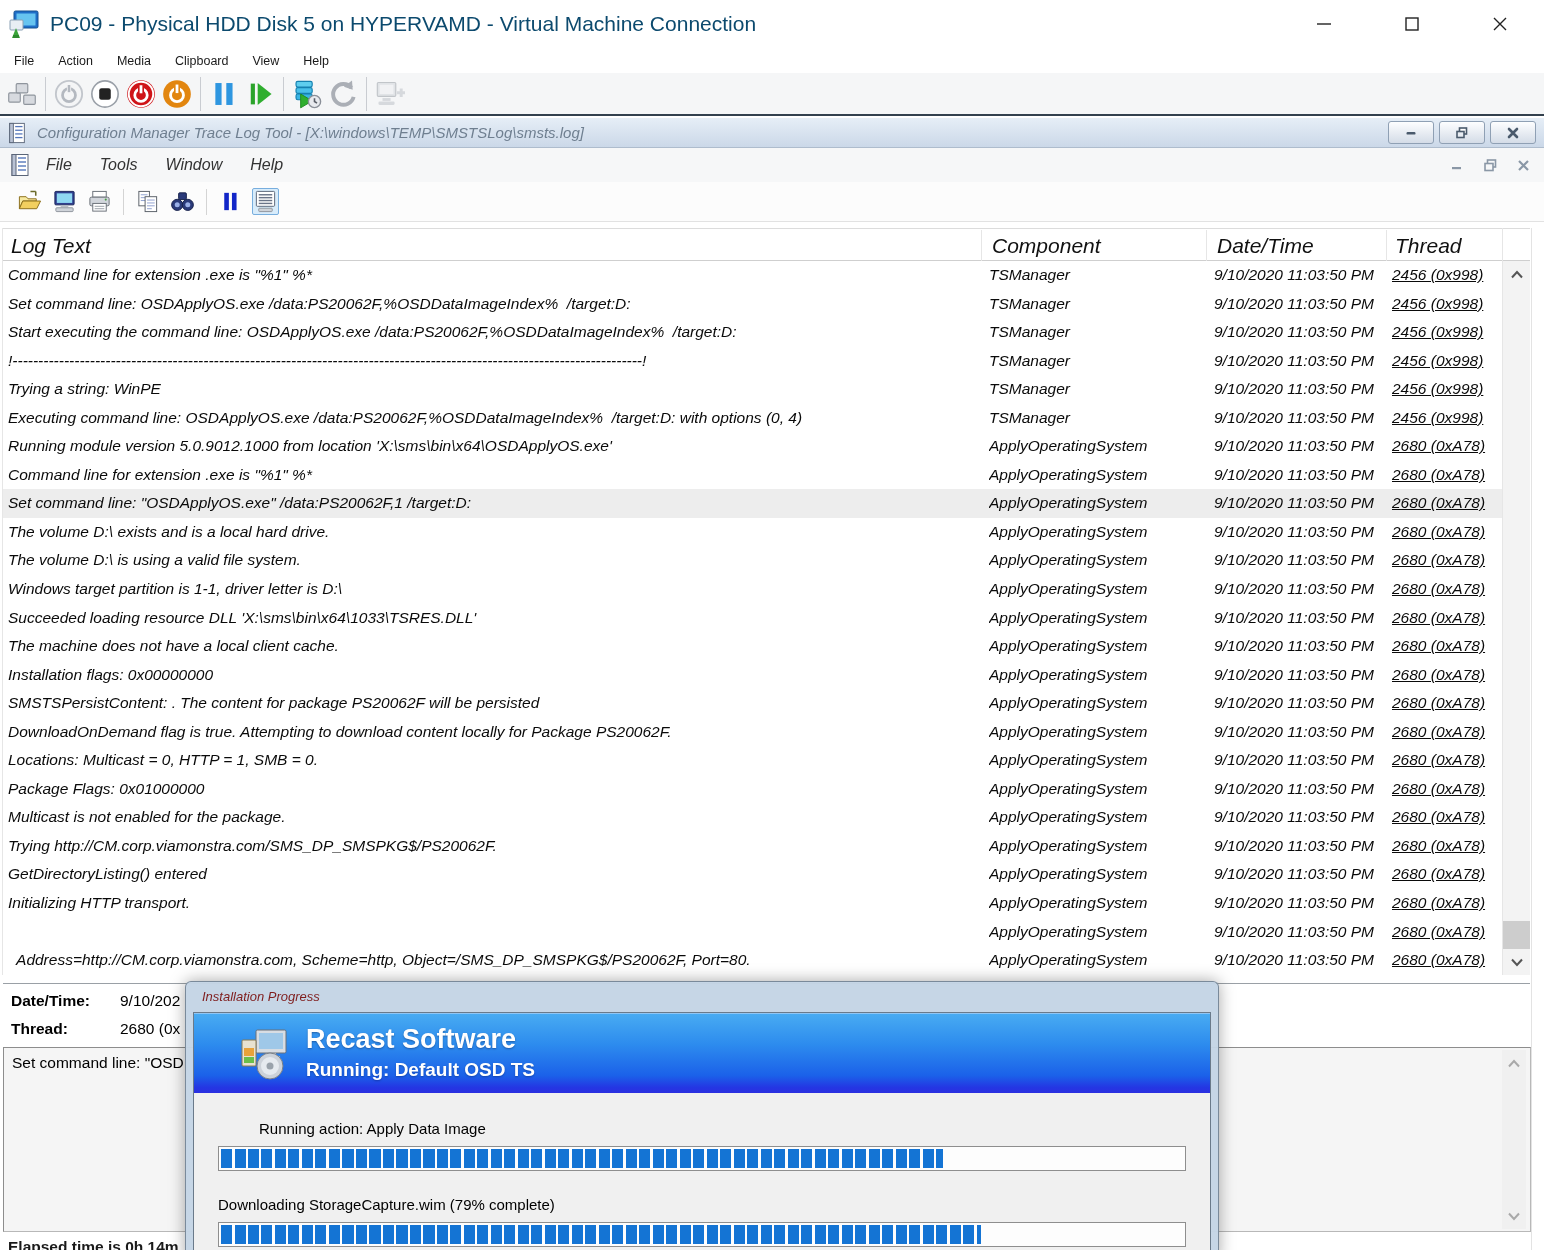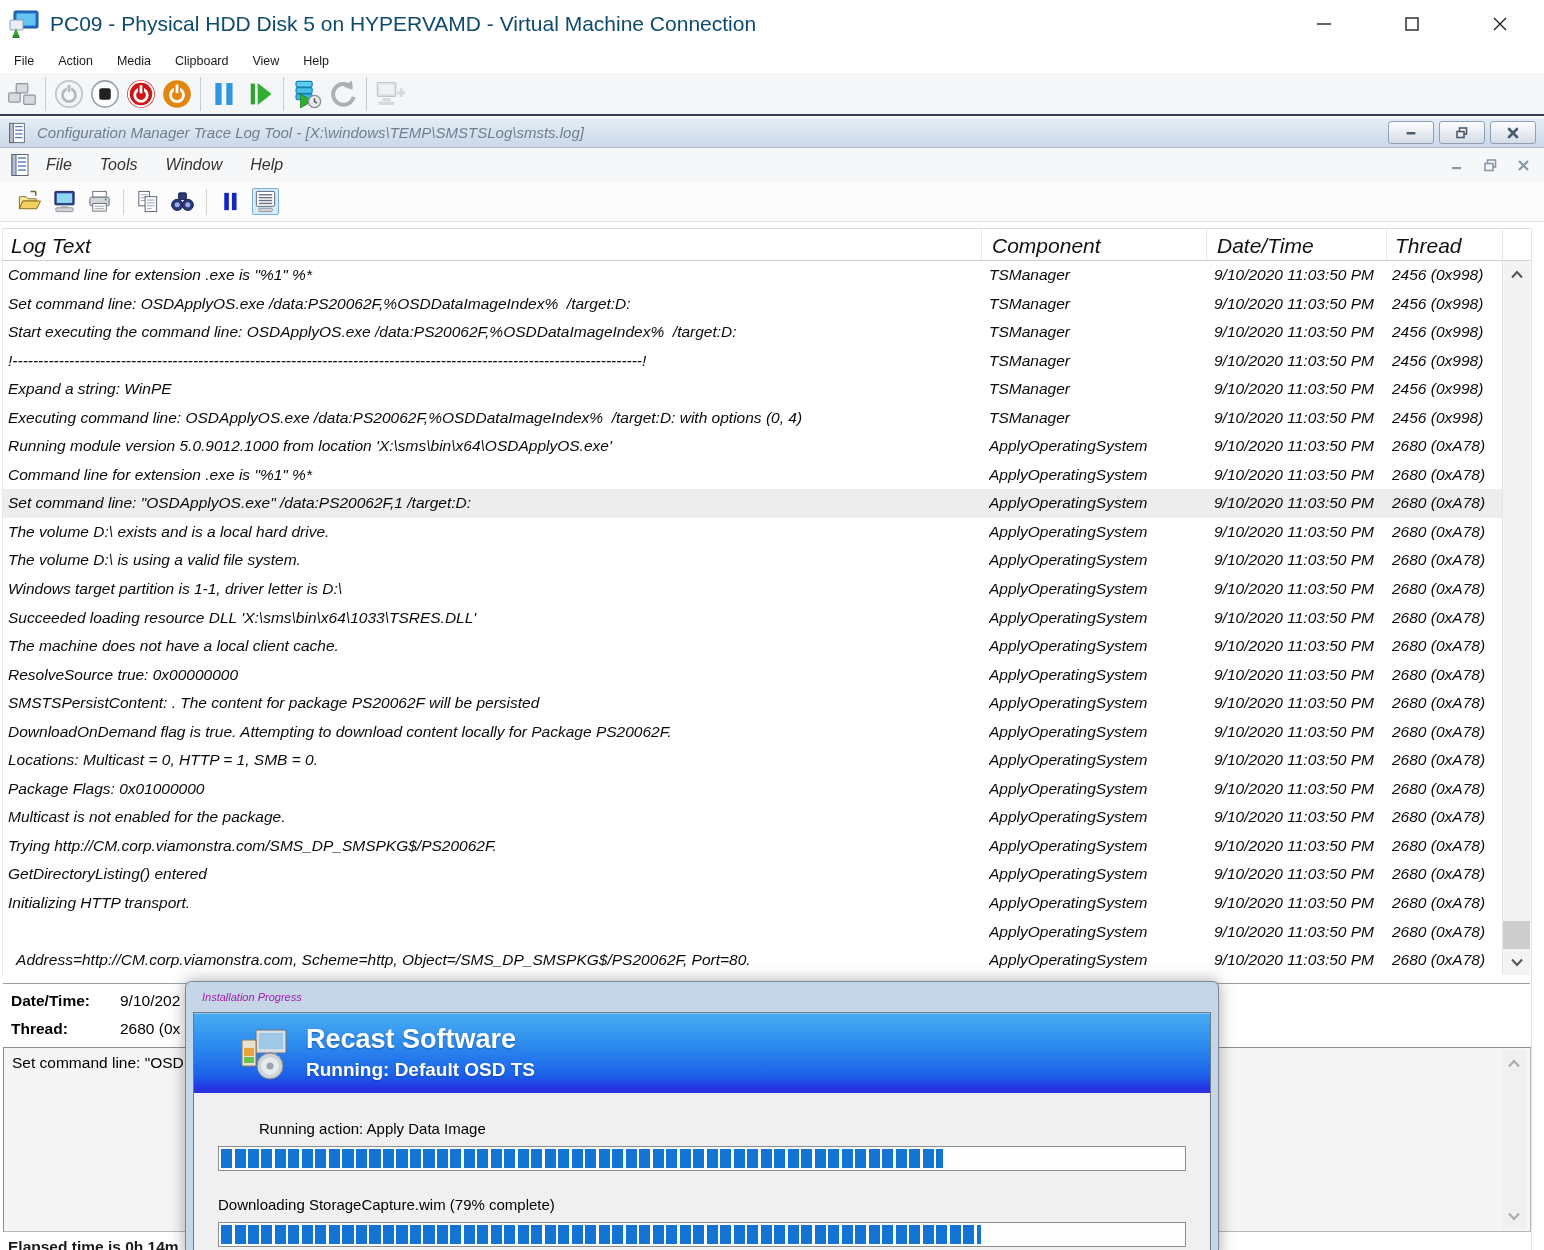--- a/index.html
+++ b/index.html
@@ -59,21 +59,21 @@
   .colsep{position:absolute;top:230px;width:1px;height:745px;background:#e6e6e6;}
   .cs1{left:981px;} .cs2{left:1206px;} .cs3{left:1386px;}
   .list-edge-l{position:absolute;left:2px;top:228px;width:1px;height:747px;background:#e6e6e6;}
   .list-edge-r{position:absolute;left:1502px;top:228px;width:1px;height:747px;background:#e6e6e6;}
 
   .cm-list{position:absolute;left:3px;top:261px;width:1499px;height:714px;background:#fff;overflow:hidden;}
   .lrow{position:relative;width:100%;height:28.55px;}
   .lrow.hl{background:#ededed;}
   .lcell{position:absolute;top:0;height:28.55px;line-height:28.55px;font-style:italic;font-size:15.5px;
          color:#0a0a0a;white-space:pre;overflow:hidden;}
-  .rc0{left:5px;width:972px;} .rc1{left:986px;width:216px;} .rc2{left:1211px;width:172px;} .rc3{left:1389px;width:108px;}
+  .rc0{left:5px;width:972px;} .rc1{left:986px;width:216px;} .rc2{left:1211px;width:172px;} .rc3{left:1389px;width:108px;text-decoration:underline;}
 
   
   .cm-vscroll{position:absolute;left:1503px;top:261px;width:27px;height:714px;background:#f3f3f3;}
   .sb-arrow{position:absolute;left:0;width:27px;height:26px;display:flex;align-items:center;justify-content:center;}
   .sb-arrow svg{width:12px;height:9px;}
   .sb-up{top:0;} .sb-down{bottom:0;}
   .sb-thumb{position:absolute;left:0;top:660px;width:27px;height:28px;background:#cdcdcd;}
   .win-right-margin{position:absolute;left:1531px;top:228px;width:1px;height:1022px;background:#e3e3e3;}
 
   
@@ -88,21 +88,21 @@
   .detail-scroll{position:absolute;right:4px;top:2px;width:24px;height:179px;background:#f0f0f0;}
   .detail-scroll .sb-arrow{width:24px;}
   .detail-scroll svg path{stroke:#a9a9a9;}
   .cm-status{position:absolute;left:8px;top:1238px;height:20px;font-size:15.5px;font-weight:bold;color:#1a1a1a;white-space:pre;}
 
   
   .dialog{position:absolute;left:185px;top:981px;width:1034px;height:280px;
           background:rgba(196,213,229,0.97);border:1px solid #7a8a9a;border-bottom:none;
           border-radius:6px 6px 0 0;box-shadow:0 0 16px rgba(0,0,0,0.35);}
   .dlg-title{position:absolute;left:16px;top:0;height:30px;line-height:30px;
-             font-style:italic;font-size:11px;color:#a21caf;white-space:nowrap;}
+             font-style:italic;font-size:13px;color:#7f1d1d;white-space:nowrap;}
   .dlg-inner{position:absolute;left:7px;right:7px;top:30px;bottom:0;border:1px solid #6a7a8a;
              border-bottom:none;background:#f0f0f0;overflow:hidden;}
   .dlg-banner{position:absolute;left:0;top:0;width:100%;height:80px;
               background:linear-gradient(#48abf2 0%,#2d8cee 38%,#1b61e9 78%,#2436e3 93%,#2b2fe0 100%);
               border-top:1px solid #8fc6f5;padding-left:12px;}
   .banner-icon{position:absolute;left:42px;top:12px;width:56px;height:56px;}
   .banner-brand{position:absolute;left:112px;top:10px;font-size:27px;font-weight:bold;color:#fff;
                 text-shadow:0 1px 2px rgba(0,0,40,0.35);white-space:nowrap;}
   .banner-sub{position:absolute;left:112px;top:45px;font-size:19px;font-weight:bold;color:#fff;
               text-shadow:0 1px 2px rgba(0,0,40,0.3);white-space:nowrap;}
@@ -405,21 +405,21 @@
         <div class="lcell rc2">9/10/2020 11:03:50 PM</div>
         <div class="lcell rc3">2456 (0x998)</div>
       </div>
       <div class="lrow">
         <div class="lcell rc0">!--------------------------------------------------------------------------------------------------------------------------!</div>
         <div class="lcell rc1">TSManager</div>
         <div class="lcell rc2">9/10/2020 11:03:50 PM</div>
         <div class="lcell rc3">2456 (0x998)</div>
       </div>
       <div class="lrow">
-        <div class="lcell rc0">Expand a string: WinPE</div>
+        <div class="lcell rc0">Trying a string: WinPE</div>
         <div class="lcell rc1">TSManager</div>
         <div class="lcell rc2">9/10/2020 11:03:50 PM</div>
         <div class="lcell rc3">2456 (0x998)</div>
       </div>
       <div class="lrow">
         <div class="lcell rc0">Executing command line: OSDApplyOS.exe /data:PS20062F,%OSDDataImageIndex%  /target:D: with options (0, 4)</div>
         <div class="lcell rc1">TSManager</div>
         <div class="lcell rc2">9/10/2020 11:03:50 PM</div>
         <div class="lcell rc3">2456 (0x998)</div>
       </div>
@@ -465,21 +465,21 @@
         <div class="lcell rc2">9/10/2020 11:03:50 PM</div>
         <div class="lcell rc3">2680 (0xA78)</div>
       </div>
       <div class="lrow">
         <div class="lcell rc0">The machine does not have a local client cache.</div>
         <div class="lcell rc1">ApplyOperatingSystem</div>
         <div class="lcell rc2">9/10/2020 11:03:50 PM</div>
         <div class="lcell rc3">2680 (0xA78)</div>
       </div>
       <div class="lrow">
-        <div class="lcell rc0">ResolveSource true: 0x00000000</div>
+        <div class="lcell rc0">Installation flags: 0x00000000</div>
         <div class="lcell rc1">ApplyOperatingSystem</div>
         <div class="lcell rc2">9/10/2020 11:03:50 PM</div>
         <div class="lcell rc3">2680 (0xA78)</div>
       </div>
       <div class="lrow">
         <div class="lcell rc0">SMSTSPersistContent: . The content for package PS20062F will be persisted</div>
         <div class="lcell rc1">ApplyOperatingSystem</div>
         <div class="lcell rc2">9/10/2020 11:03:50 PM</div>
         <div class="lcell rc3">2680 (0xA78)</div>
       </div>

